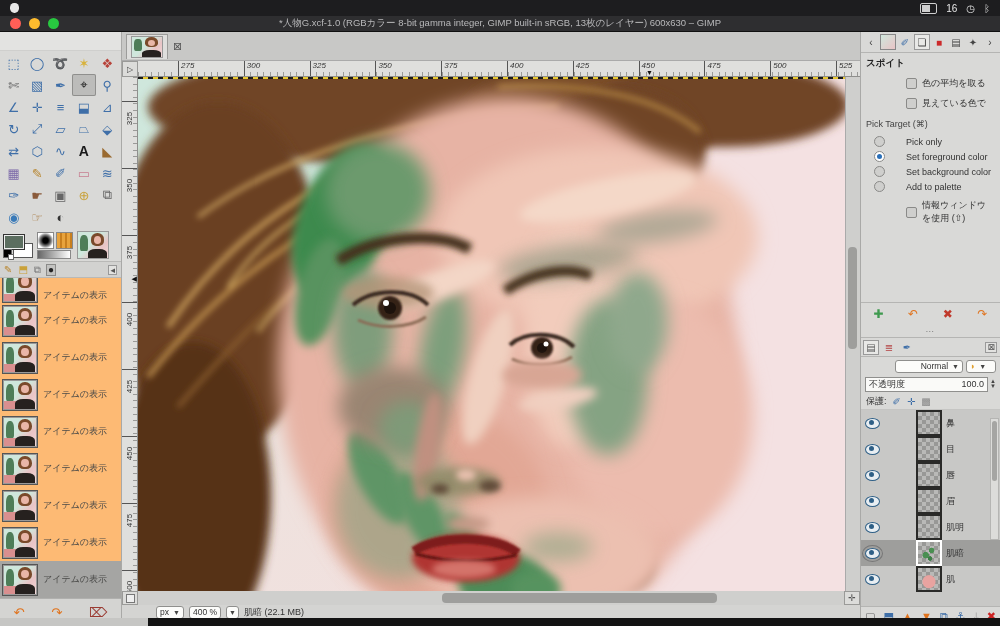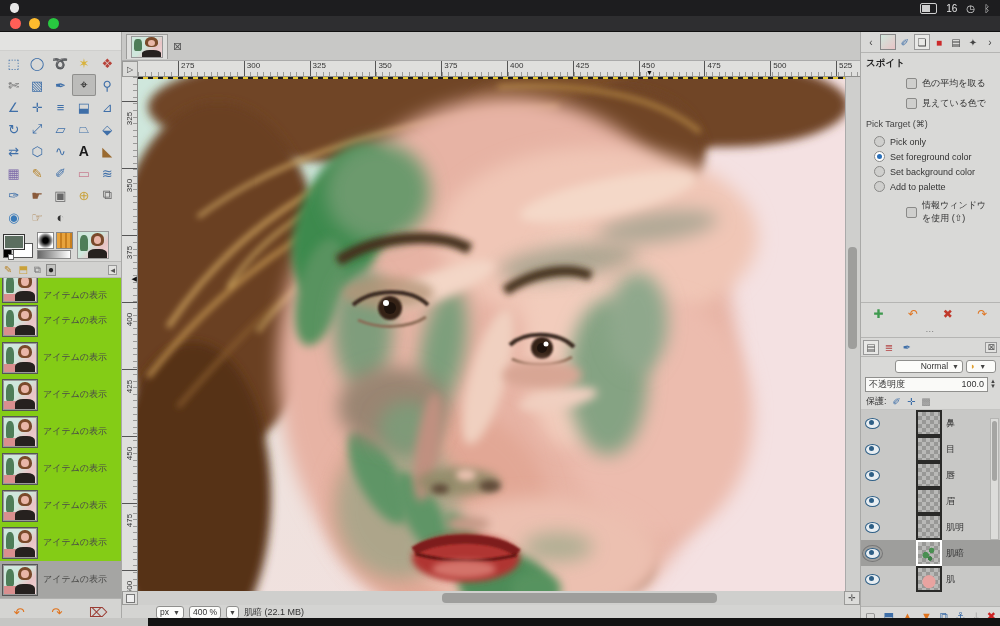--- a/index.html
+++ b/index.html
@@ -51,41 +51,41 @@
   .mp-hair{right:14%;top:4%;width:42%;height:48%;background:#7a4a2b;border-radius:50% 50% 40% 40%;}
   .mp-face{right:22%;top:16%;width:24%;height:30%;background:#e9b6a8;border-radius:50%;}
   .mp-shirt{right:4%;bottom:-4%;width:62%;height:38%;background:#26211f;border-radius:40% 40% 0 0;}
   .mp-floor{left:0;bottom:0;width:55%;height:26%;background:#d98f8f;}
   .imgthumb{width:30px;height:26px;flex:none;}
   .ldtabs{height:15px;display:flex;align-items:center;gap:6px;padding:0 4px;border-top:1px solid #b9b9b7;
           border-bottom:1px solid #b9b9b7;background:#d2d2d0;}
   .ldtab{font-size:10px;line-height:1;}
   .ldtab.active{outline:1px solid #8a8a88;background:#c2c2c0;padding:0 1px;}
   .ldtabbtn{margin-left:auto;font-size:9px;color:#555;border:1px solid #999;line-height:8px;padding:0 1px;background:#e2e2e0;}
-  .undolist{flex:1;overflow:hidden;background:#84cc16;}
+  .undolist{flex:1;overflow:hidden;background:#fdba74;}
   .urow{height:37px;display:flex;align-items:center;gap:6px;padding:0 3px;box-sizing:border-box;}
   .urow.clipped{height:24px;align-items:flex-end;}
   .urow.selected{background:#a5a5a3;}
   .uthumb{width:32px;height:28px;flex:none;box-shadow:0 0 0 1px #555;}
   .ulabel{font-size:9px;color:#4a4a48;white-space:nowrap;}
   .ufooter{height:26px;display:flex;align-items:center;justify-content:space-around;border-top:1px solid #b0b0ae;background:#d4d4d2;}
   .ufooter span{font-size:13px;}
   
   .ccol{display:flex;flex-direction:column;background:#cfcfcd;}
   .ctabs{height:28px;background:#c8c8c6;border-bottom:1px solid #aaa;display:flex;align-items:center;padding-left:4px;gap:5px;}
   .ctab{width:40px;height:24px;background:#dededc;border:1px solid #9c9c9a;border-bottom:none;display:flex;align-items:center;justify-content:center;}
   .ctab .minipic{width:30px;height:20px;}
   .ctabclose{font-size:11px;color:#555;}
   .rulrow{height:16px;display:flex;}
   .corner{width:16px;height:16px;border:1px solid #9a9a98;box-sizing:border-box;background:#dcdcda;
           font-size:8px;color:#444;display:flex;align-items:center;justify-content:center;}
   .hruler{flex:1;position:relative;background:#dfdfdd;border-bottom:1px solid #8f8f8d;
      background-image:repeating-linear-gradient(90deg,#9a9a98 0 1px,transparent 1px 6.6px);
      background-size:100% 4px;background-position:0 100%;background-repeat:no-repeat;display:flex;padding-left:40px;box-sizing:border-box;overflow:hidden;}
-  .hcell{width:65.8px;flex:none;border-left:1px solid #555;font-size:8px;color:#333;padding-left:2px;box-sizing:border-box;}
+  .hcell{width:65.8px;flex:none;border-left:1px solid #555;font-size:8px;color:#333;padding-left:2px;box-sizing:border-box;font-style:italic;}
   .hmarker{position:absolute;left:508px;bottom:0;color:#111;font-size:7px;}
   .mainrow{display:flex;height:514px;}
   .vruler{width:16px;background:#dfdfdd;border-right:1px solid #8f8f8d;box-sizing:border-box;position:relative;
      background-image:repeating-linear-gradient(180deg,#9a9a98 0 1px,transparent 1px 6.6px);
      background-size:4px 100%;background-position:100% 0;background-repeat:no-repeat;
      display:flex;flex-direction:column;padding-top:24px;overflow:hidden;}
   .vcell{height:66px;flex:none;border-top:1px solid #555;position:relative;}
   .vcell span{position:absolute;top:12px;left:-4px;width:22px;font-size:8px;color:#333;transform:rotate(-90deg);display:block;text-align:center;}
   .vmarker{position:absolute;right:0;top:198px;font-size:7px;color:#111;}
   .canvaswrap{width:707px;height:514px;position:relative;background:#e8dcd8;overflow:hidden;}
@@ -112,21 +112,21 @@
   .rtab{width:14px;height:14px;display:flex;align-items:center;justify-content:center;font-size:10px;color:#444;}
   .rtab.active{background:#e8e8e6;outline:1px solid #999;}
   .rtab.thumbtab{background:linear-gradient(135deg,#cfe7dc,#e9c4c6);outline:1px solid #888;}
   .rtabclose{margin-left:auto;font-size:9px;border:1px solid #999;background:#e2e2e0;line-height:9px;padding:0 1px;color:#555;}
   .topts{flex:1;padding:4px 5px;display:flex;flex-direction:column;gap:5px;}
   .toptstitle{font-weight:bold;font-size:9.5px;color:#222;}
   .chkrow{display:flex;align-items:center;gap:5px;margin-top:2px;margin-left:40px;}
   .cbox{width:9px;height:9px;background:#cfcfcd;border:1px solid #8a8a88;border-radius:2px;flex:none;}
   .pt-label{margin-top:4px;color:#444;}
   .radios{display:flex;flex-direction:column;gap:4px;margin:2px 0 0 8px;}
-  .radiorow{display:flex;align-items:center;gap:5px;}
+  .radiorow{display:flex;align-items:center;gap:21px;}
   .rdot{width:9px;height:9px;border-radius:50%;background:#cfcfcd;border:1px solid #8a8a88;flex:none;position:relative;}
   .radiorow.on .rdot{background:#fff;}
   .radiorow.on .rdot::after{content:"";position:absolute;left:2px;top:2px;width:5px;height:5px;border-radius:50%;background:#2a6fb8;}
   .optfooter{height:22px;display:flex;align-items:center;justify-content:space-around;border-top:1px solid #b5b5b3;}
   .optfooter span{font-size:12px;}
   .splitter{height:12px;display:flex;align-items:center;justify-content:center;color:#777;font-size:8px;letter-spacing:2px;border-bottom:1px solid #b5b5b3;}
   .ltabs{height:18px;display:flex;align-items:center;gap:4px;padding:0 3px;border-bottom:1px solid #b5b5b3;}
   .ltab{width:14px;height:13px;display:flex;align-items:center;justify-content:center;font-size:10px;color:#3f6fa8;}
   .ltab.active{background:#e8e8e6;outline:1px solid #999;}
   .moderow{height:18px;display:flex;align-items:center;gap:3px;padding:0 4px;}
@@ -181,20 +181,21 @@
     <span class="mico">ᛒ</span>
   </div>
 </div>
 
 <div class="titlebar">
   <div class="tlights">
     <span class="tl red"></span>
     <span class="tl yel"></span>
     <span class="tl grn"></span>
   </div>
+  <div class="title">*人物G.xcf-1.0 (RGBカラー 8-bit gamma integer, GIMP built-in sRGB, 13枚のレイヤー) 600x630 – GIMP</div>
 </div>
 
 <div class="window">
 
   <div class="leftcol">
     <div class="wilber"></div>
     <div class="toolgrid">
 
     <span class="tool">⬚</span>
         <span class="tool">◯</span>

